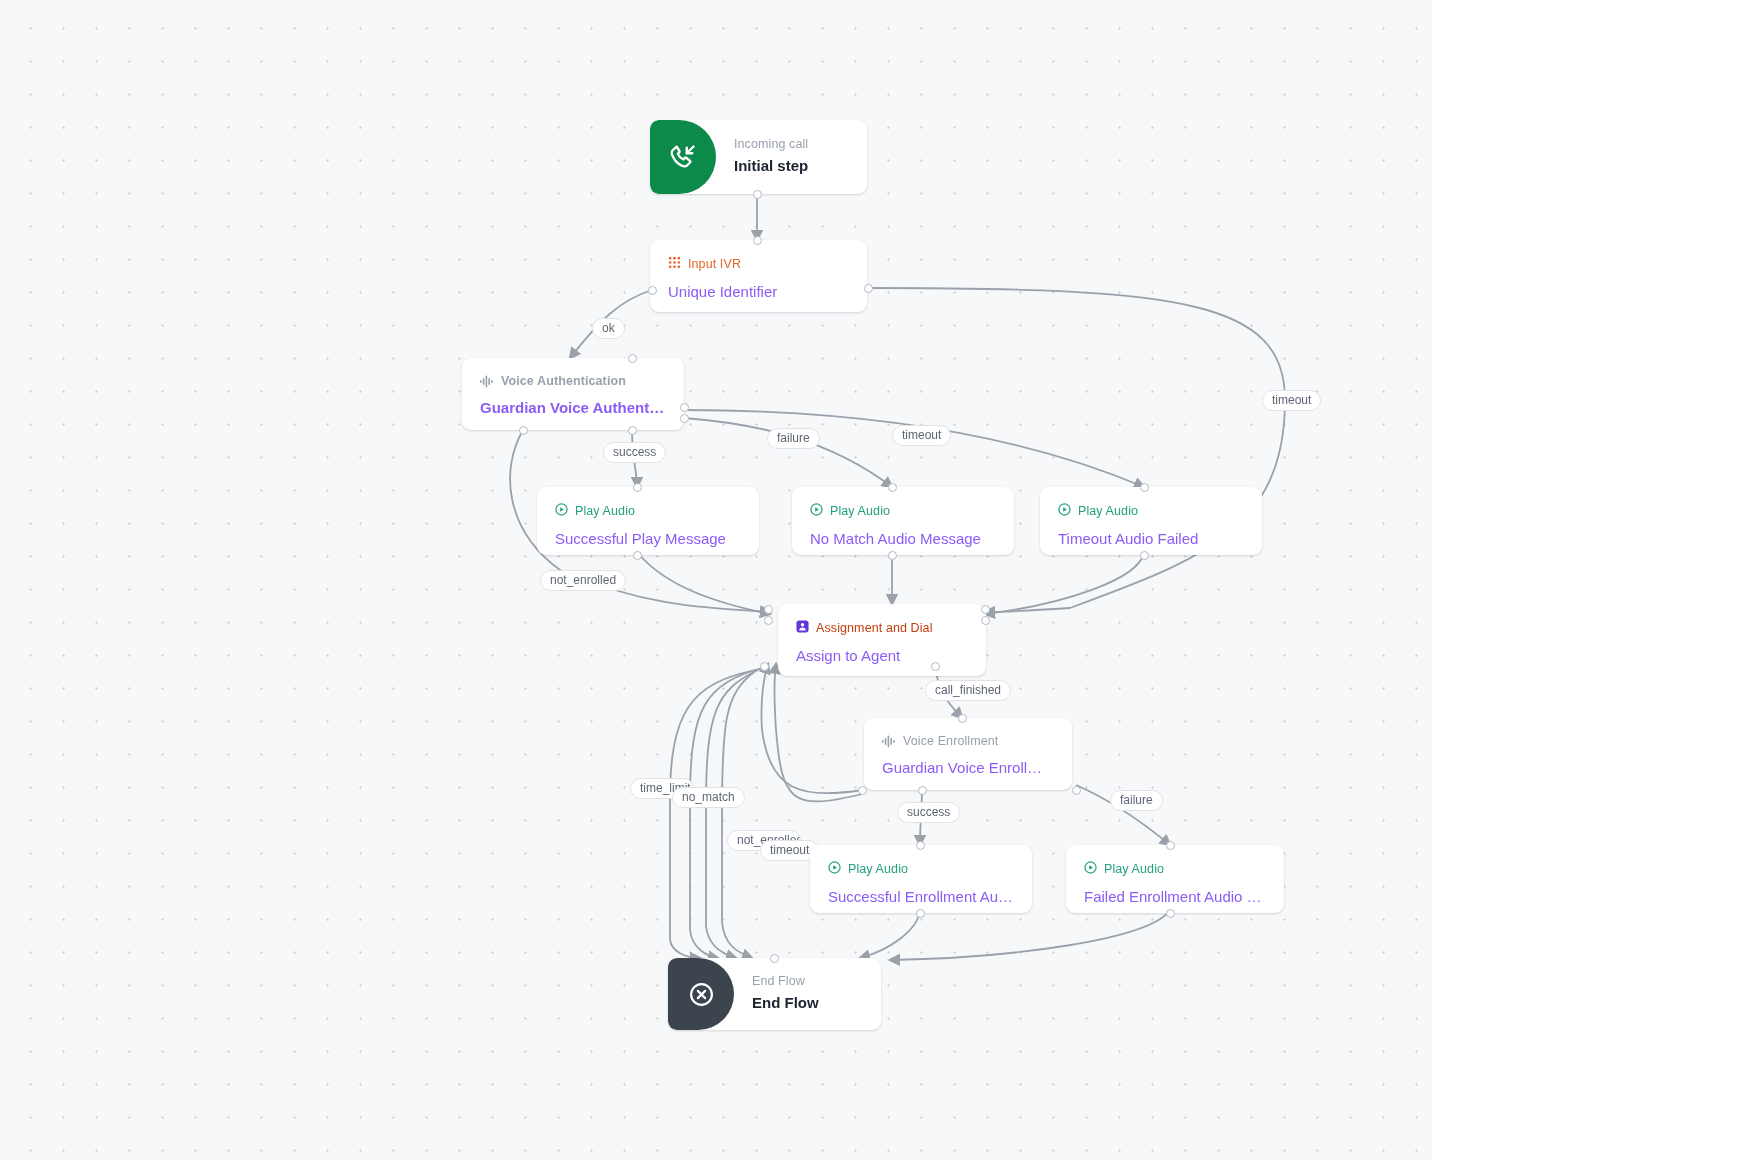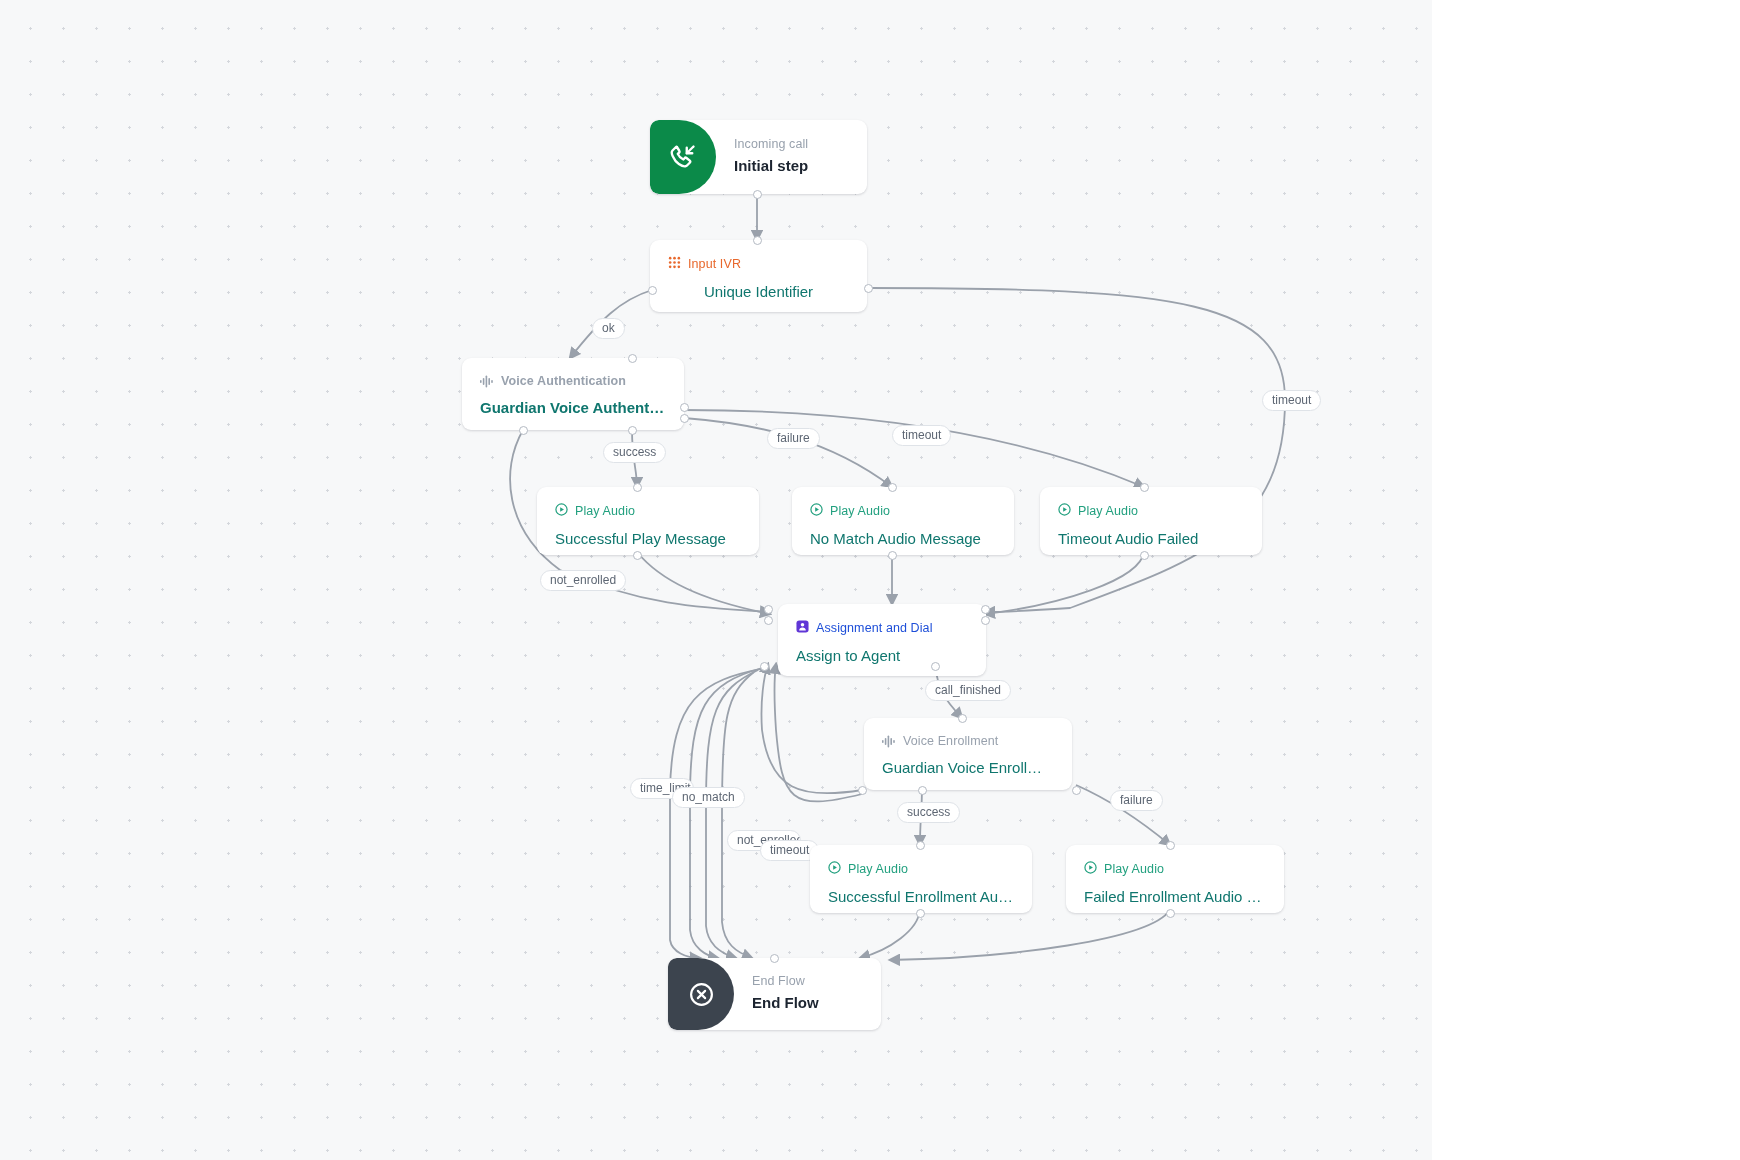--- a/index.html
+++ b/index.html
@@ -45,29 +45,29 @@
     gap: 7px;
     font-size: 12.5px;
     line-height: 15px;
     letter-spacing: 0.1px;
     margin-bottom: 9px;
     white-space: nowrap;
   }
   .node-title {
     font-size: 15px;
     line-height: 19px;
-    color: #0f766e;
+    color: #8b5cf6;
     white-space: nowrap;
     overflow: hidden;
     text-overflow: ellipsis;
   }
   .kind-ivr { color: #e8682c; }
   .kind-voice { color: #98a1ad; }
   .kind-audio { color: #22a07f; }
-  .kind-assign { color: #1d4ed8; }
+  .kind-assign { color: #c2410c; }
 
   
   .node.terminal .node-body {
     padding-left: 84px;
     display: flex;
     flex-direction: column;
     justify-content: center;
   }
   .cap {
     position: absolute;
@@ -184,21 +184,21 @@
         <path d="M15 4.6V9h4.4"></path>
       </svg>
     </div>
     <div class="node-body">
       <div class="node-kind">Incoming call</div>
       <div class="node-title">Initial step</div>
     </div>
   </div>
   <div class="port" style="left:753px; top:190px;"></div>
 
-  <div class="node" style="left:650px; top:240px; width:217px; height:72px;text-align:center;">
+  <div class="node" style="left:650px; top:240px; width:217px; height:72px;">
     <div class="node-body">
       <div class="node-kind kind-ivr">
         <span>
           <svg width="13" height="13" viewBox="0 0 12 12" fill="#e8682c">
             <circle cx="2" cy="2" r="1.2"></circle>
               <circle cx="6" cy="2" r="1.2"></circle>
               <circle cx="10" cy="2" r="1.2"></circle>
             <circle cx="2" cy="6" r="1.2"></circle>
               <circle cx="6" cy="6" r="1.2"></circle>
               <circle cx="10" cy="6" r="1.2"></circle>

